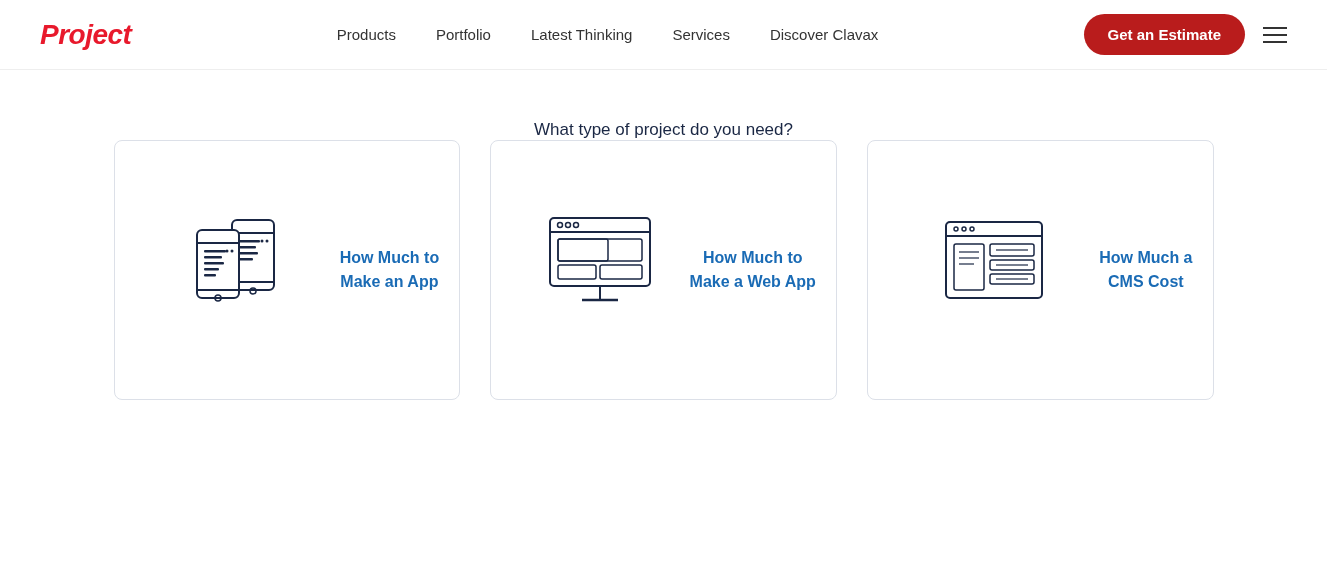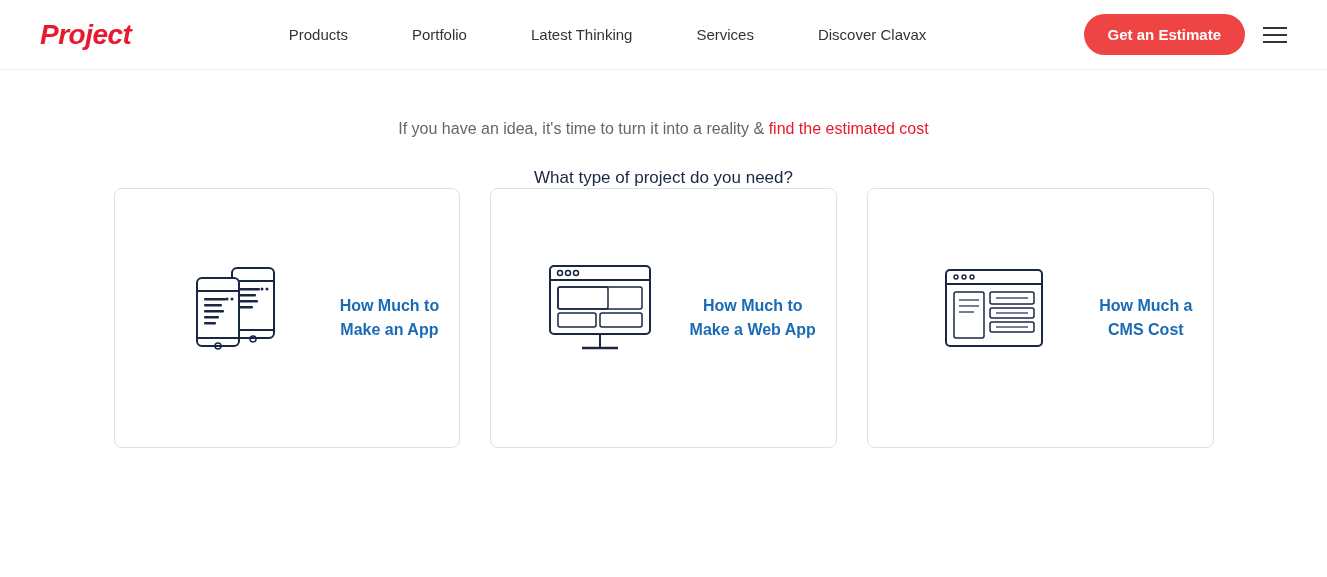--- a/index.html
+++ b/index.html
@@ -17,36 +17,36 @@
     .logo {
       font-size: 28px;
       font-weight: bold;
       font-style: italic;
       color: #e8192c;
       letter-spacing: -0.5px;
     }
     .nav-links {
       display: flex;
       align-items: center;
-      gap: 64px;
+      gap: 40px;
       list-style: none;
     }
     .nav-links li a {
       text-decoration: none;
       color: #333;
       font-size: 15px;
       font-weight: 500;
     }
     .nav-right {
       display: flex;
       align-items: center;
       gap: 18px;
     }
     .estimate-btn {
-      background: #ef4444;
+      background: #b91c1c;
       color: #fff;
       border: none;
       border-radius: 30px;
       padding: 12px 24px;
       font-size: 15px;
       font-weight: 600;
       cursor: pointer;
     }
     .hamburger {
       display: flex;
@@ -145,23 +145,20 @@
     <button class="estimate-btn">Get an Estimate</button>
     <div class="hamburger">
       <span></span>
       <span></span>
       <span></span>
     </div>
   </div>
 </nav>
 
 <main>
-  <p class="subtitle">
-    <span>If you have an idea, it's time to turn it into a reality &amp; </span><span class="red">find the estimated cost</span>
-  </p>
   <p class="question">What type of project do you need?</p>
 
   <div class="cards">
 
     <div class="card">
       <div class="card-icon">
         <svg width="120" height="100" viewBox="0 0 120 100" fill="none" xmlns="http://www.w3.org/2000/svg">
 
           <rect x="55" y="10" width="42" height="70" rx="5" stroke="#1a2744" stroke-width="2" fill="white"></rect>
           <line x1="55" y1="23" x2="97" y2="23" stroke="#1a2744" stroke-width="2"></line>

